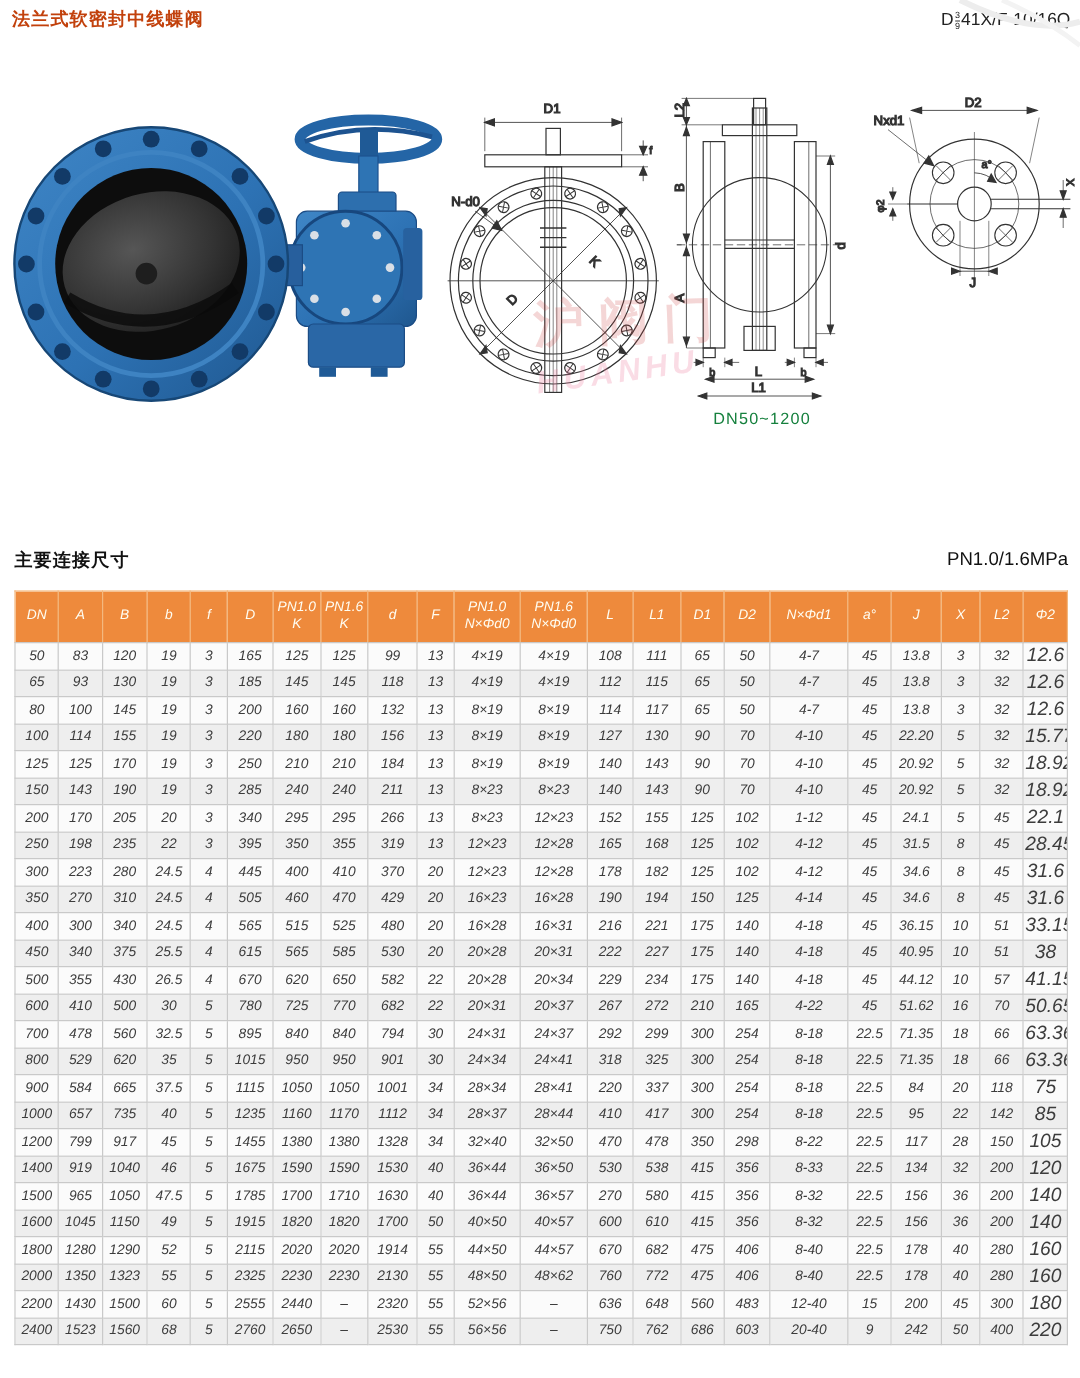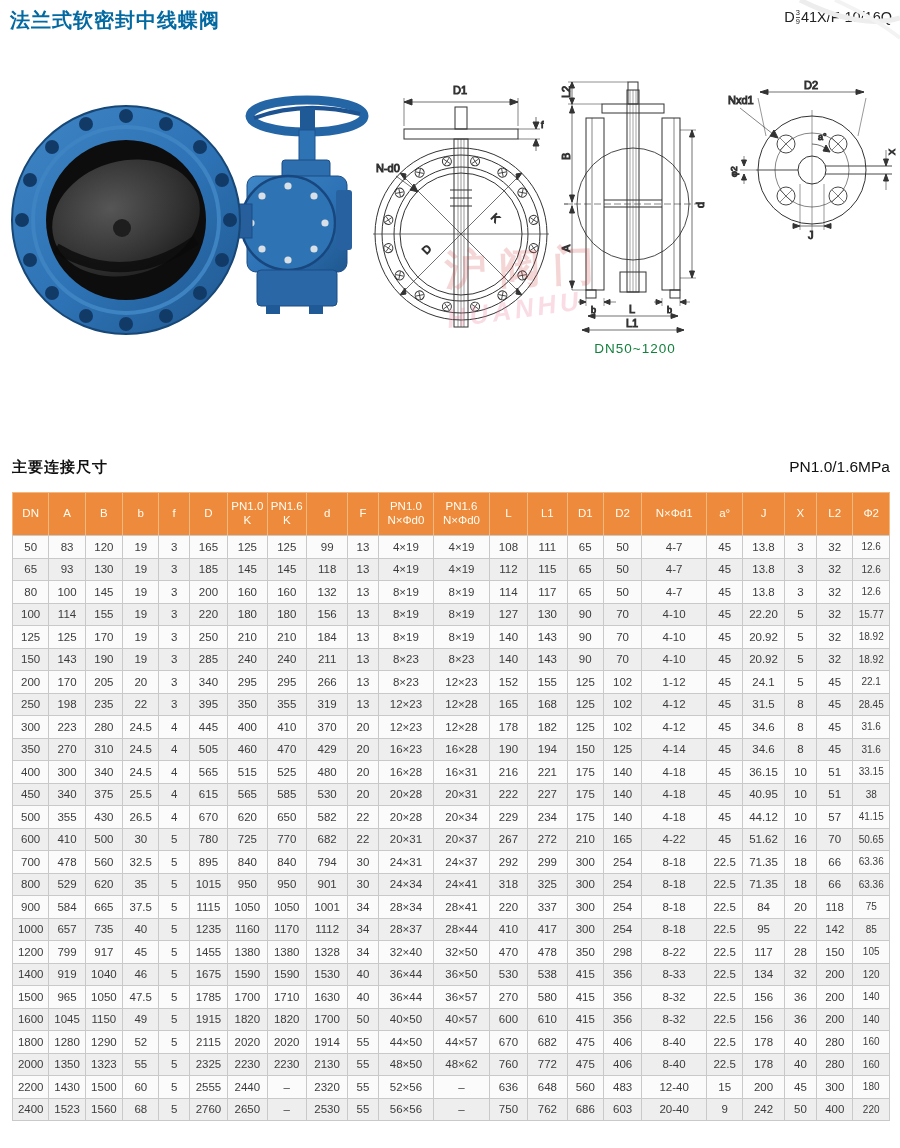--- a/index.html
+++ b/index.html
@@ -1,21 +1,21 @@
 <!DOCTYPE html>
 <html><head>
 <meta charset="utf-8">
 <style>
   * { margin:0; padding:0; box-sizing:border-box; }
   html,body { background:#ffffff; }
   body { font-family:"Liberation Sans", sans-serif; color:#222; }
   .page { position:relative; width:900px; height:1148px; background:#fff; overflow:hidden; margin:0 auto; }
 
   
-  .doc-title { position:absolute; left:10px; top:7px; font-size:20px; font-weight:bold; color:#0369a1; letter-spacing:1px; }
+  .doc-title { position:absolute; left:10px; top:7px; font-size:15px; font-weight:bold; color:#c2410c; letter-spacing:1px; }
   .doc-model { position:absolute; right:8px; top:9px; font-size:14.5px; color:#222; display:flex; align-items:center; }
   .frac { display:inline-flex; flex-direction:column; align-items:center; font-size:7.5px; line-height:1.05; margin:0 1px; }
   .frac i { font-style:normal; }
   .frac i:first-child { border-bottom:0.5px solid #555; }
 
   .corner-swoosh { position:absolute; right:0; top:0; }
 
   
   .photo-wrap   { position:absolute; left:4px;  top:78px; }
   .front-wrap   { position:absolute; left:366px; top:82px; }
@@ -29,35 +29,35 @@
 
   .watermark { position:absolute; left:445px; top:238px; width:260px; pointer-events:none; transform:rotate(-2deg); }
   .watermark .wm-cn { font-size:42px; letter-spacing:12px; color:rgba(207,70,70,0.22); font-weight:bold; }
   .watermark .wm-latin { font-size:26px; font-style:italic; font-weight:bold; letter-spacing:4px; color:rgba(238,130,160,0.28); margin-top:-8px; transform:rotate(-6deg); }
 
   
   .section-title { position:absolute; left:12px; top:458px; font-size:15px; font-weight:bold; color:#111; letter-spacing:1px;font-family:Liberation Serif, serif; }
   .pressure-rating { position:absolute; right:10px; top:458px; font-size:15.5px; color:#111; }
 
   
-  .table-holder { position:absolute; left:12px; top:492px; width:878px; }
+  .table-holder { position:absolute; left:12px; top:492px; width:878px;font-style:italic; }
   table { border-collapse:collapse; table-layout:fixed; width:100%; }
   thead th {
     background:#ee8a3c; color:#fffdf2; font-weight:normal;
     font-size:11.5px; line-height:1.2; white-space:pre-line;
     border:1px solid #f3b87f; border-bottom:1px solid #c9c9c9;
     height:43px; vertical-align:middle; text-align:center; padding:1px 0;
   }
   tbody td {
     border:1px solid #c9c9c9; text-align:center; vertical-align:middle;
     font-size:11.5px; color:#3c3c3c; height:22.5px; padding:0 1px;
     background:#fbfbfb; overflow:hidden; white-space:nowrap;
   }
   tbody tr:nth-child(even) td { background:#eeeeee; }
-  tbody td:last-child { font-size:10px; }
+  tbody td:last-child { font-size:16px; }
   table { border:1px solid #bdbdbd; }
 </style>
 </head>
 <body>
 
 <div class="page">
 
   <div class="doc-title">法兰式软密封中线蝶阀</div>
   <div class="doc-model">
     <span>D</span>

